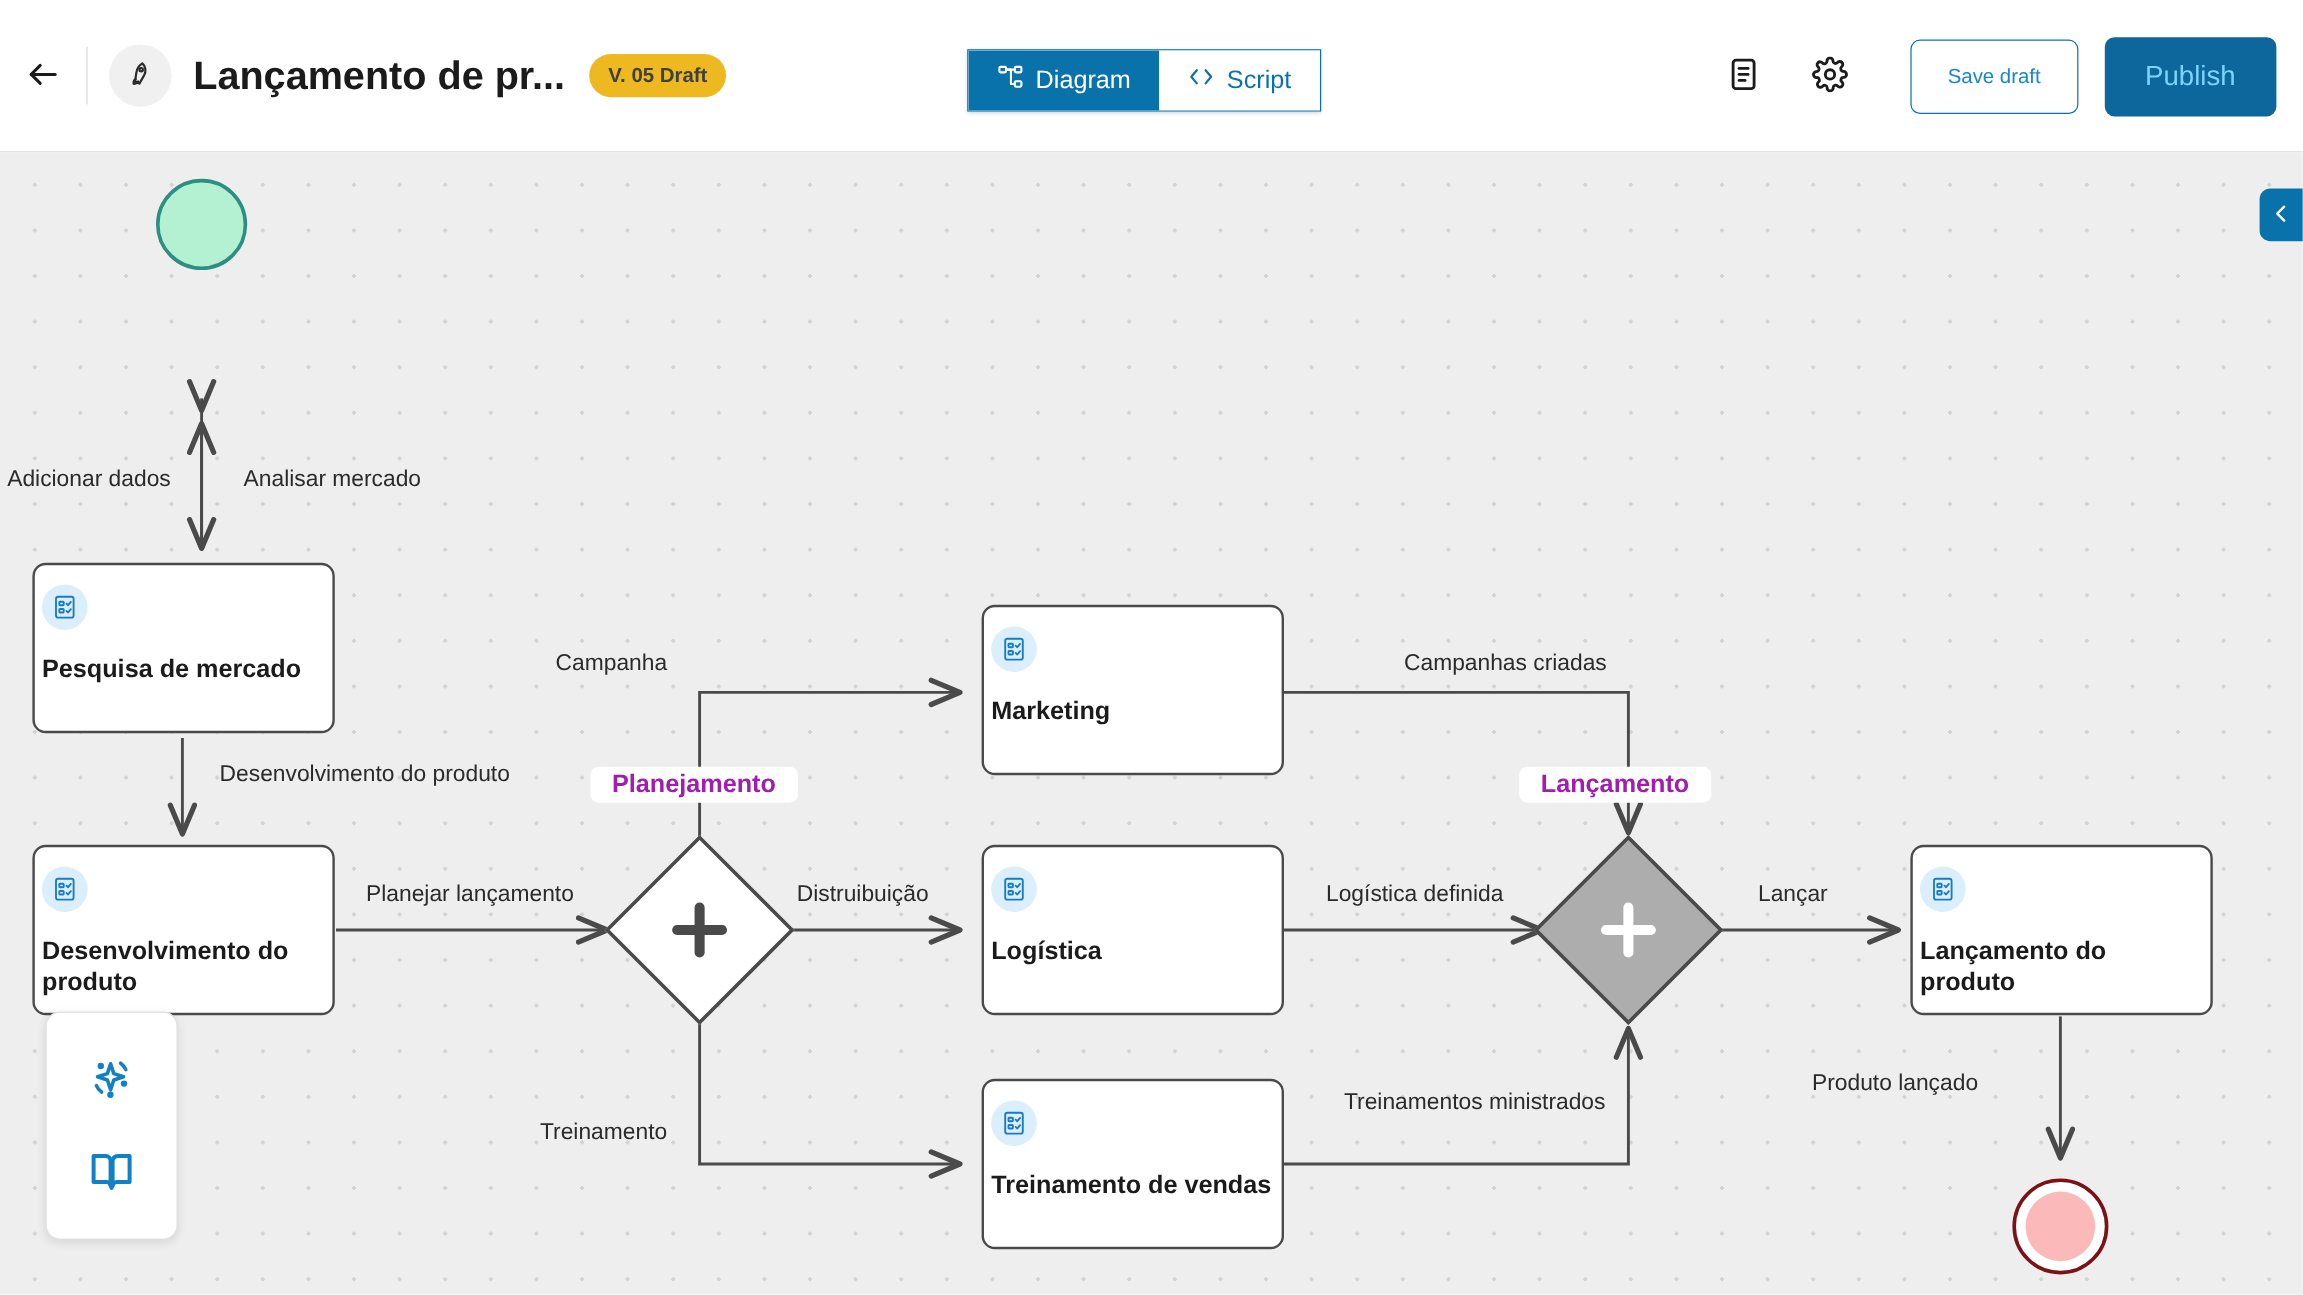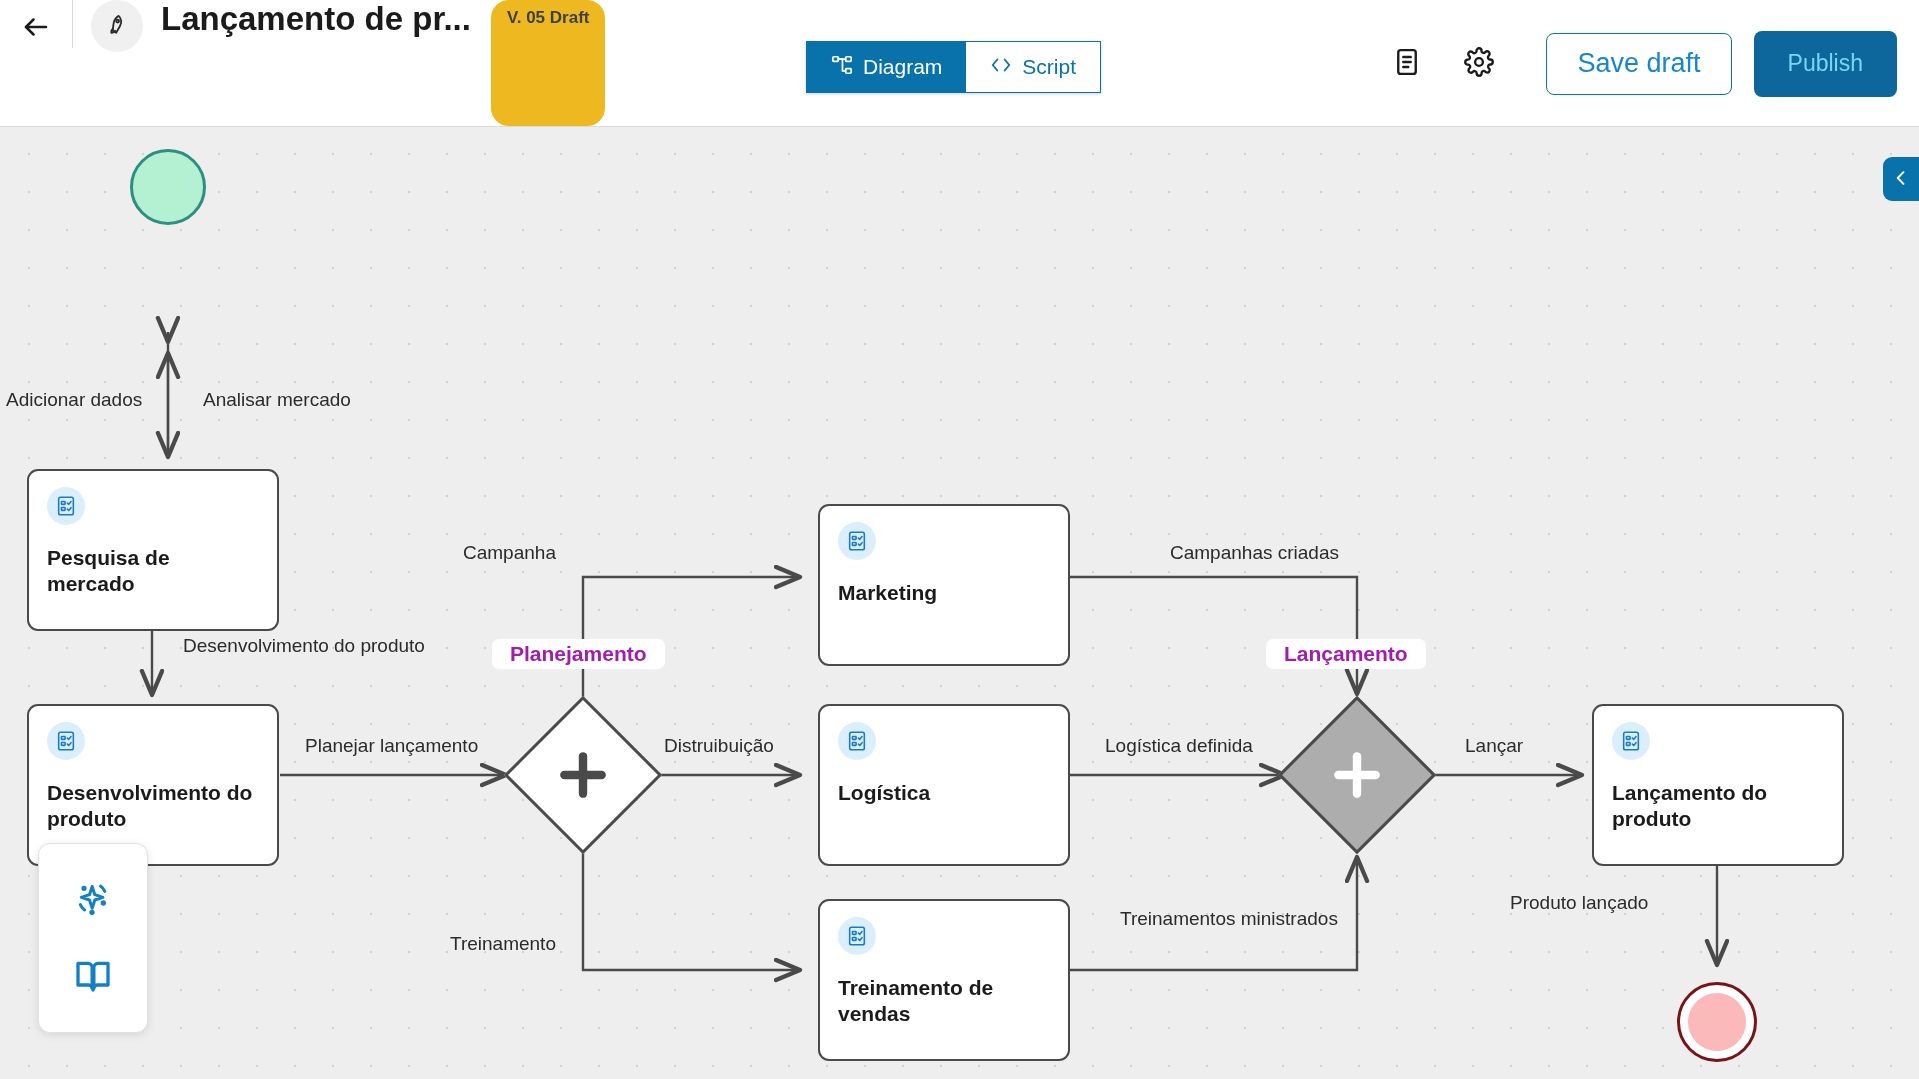--- a/index.html
+++ b/index.html
@@ -11,21 +11,21 @@
   }
 
   
   #app { position: relative; width: 1919px; height: 1079px; }
 
   #header {
     position: absolute; left: 0; top: 0;
     width: 1919px; height: 127px;
     background: #ffffff;
     border-bottom: 1px solid #dcdcdc;
-    display: flex; 
+    display: flex; align-items: center;
   }
   #back-btn {
     width: 56px; height: 56px; margin-left: 8px;
     display: flex; align-items: center; justify-content: center;
     cursor: pointer; border-radius: 6px; background: transparent;
     border: none;
   }
   #back-btn svg { width: 30px; height: 30px; }
   .hdr-divider {
     width: 1px; height: 48px; background: #d8d8d8; margin: 0 18px 0 8px;
@@ -71,21 +71,21 @@
     width: 54px; height: 54px; margin-left: 18px;
     display: flex; align-items: center; justify-content: center;
     background: transparent; border: none; cursor: pointer; border-radius: 6px;
   }
   .hdr-icon-btn svg { width: 30px; height: 30px; }
   #save-draft-btn {
     margin-left: 40px;
     height: 62px; padding: 0 30px;
     border: 1px solid #0a72ab; border-radius: 8px;
     background: #ffffff; color: #1586cf;
-    font-size: 27px; cursor: pointer;
+    font-size: 17px; cursor: pointer;
     font-family: "Liberation Sans", sans-serif;
   }
   #publish-btn {
     margin-left: 22px;
     height: 66px; padding: 0 34px;
     border: none; border-radius: 8px;
     background: #0d679c; color: #7dd3fc;
     font-size: 23px; cursor: pointer;
     font-family: "Liberation Sans", sans-serif;
   }
@@ -101,22 +101,22 @@
     overflow: hidden;
   }
   #edge-layer { position: absolute; left: 0; top: 0; width: 1919px; height: 952px; }
 
   
   .node { position: absolute; }
   .task {
     background: #ffffff;
     border: 2.5px solid #4a4a4a;
     border-radius: 11px;
-    width: 252px; height: 162px;
-    padding: 16px 18px;
+    width: 252px; height: 142px;
+    padding: 16px 6px;
   }
   .task-icon {
     width: 38px; height: 38px; border-radius: 50%;
     background: #dbeefb; display: flex; align-items: center; justify-content: center;
   }
   .task-icon svg { width: 22px; height: 22px; }
   .task-label {
     margin-top: 20px;
     font-size: 21px; font-weight: 700; color: #1b1b1b; line-height: 1.22;
   }

